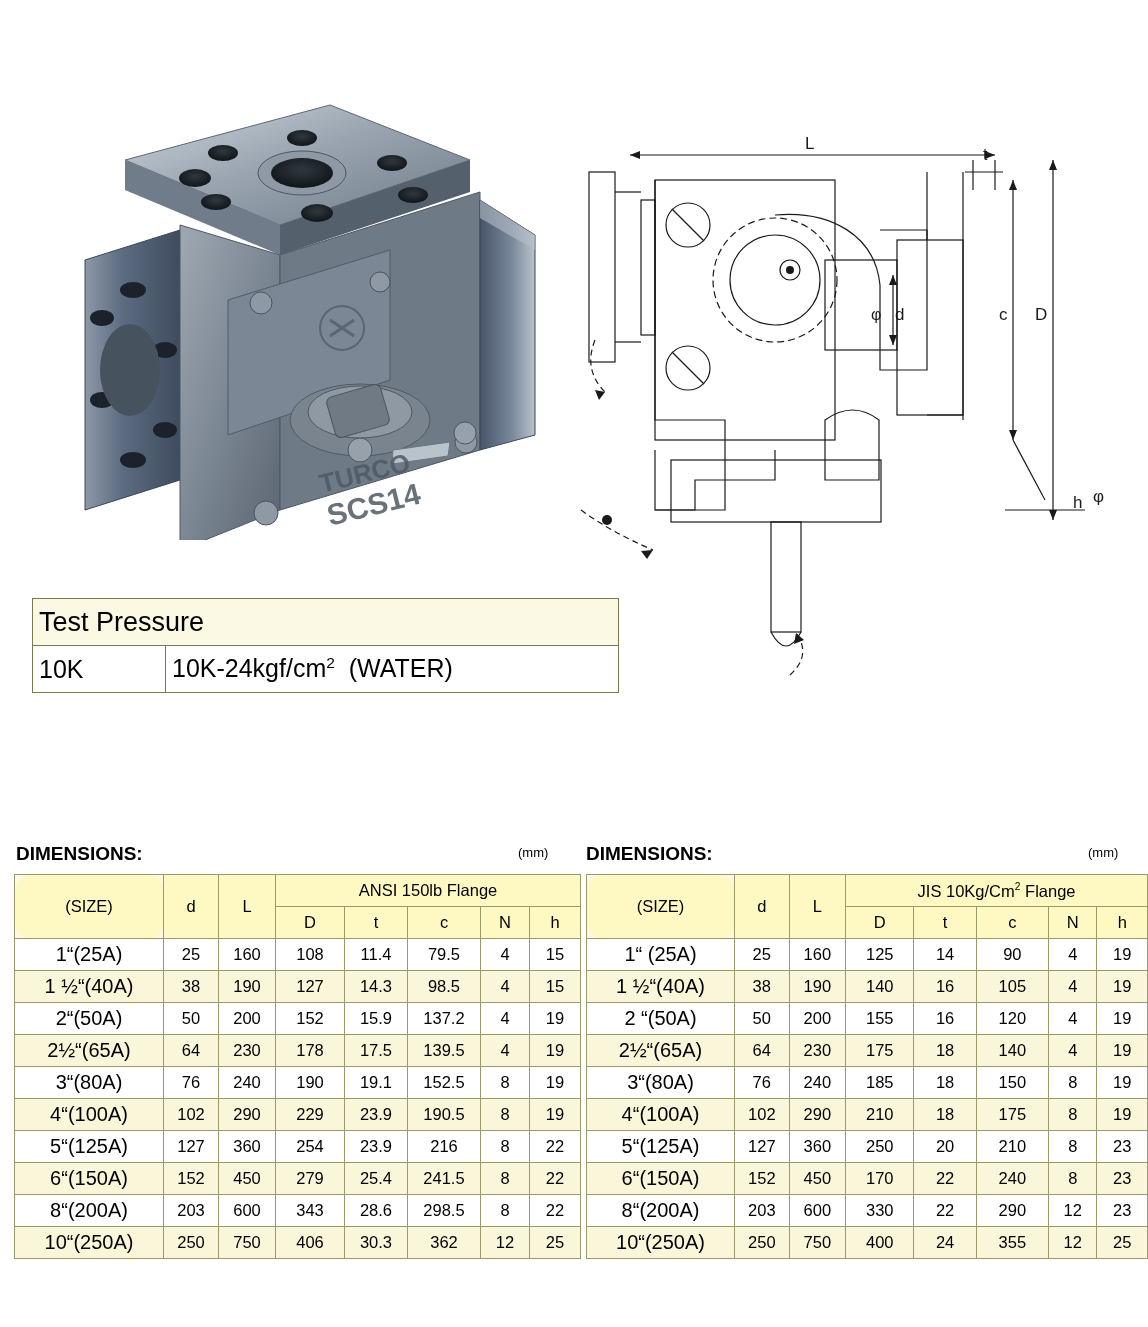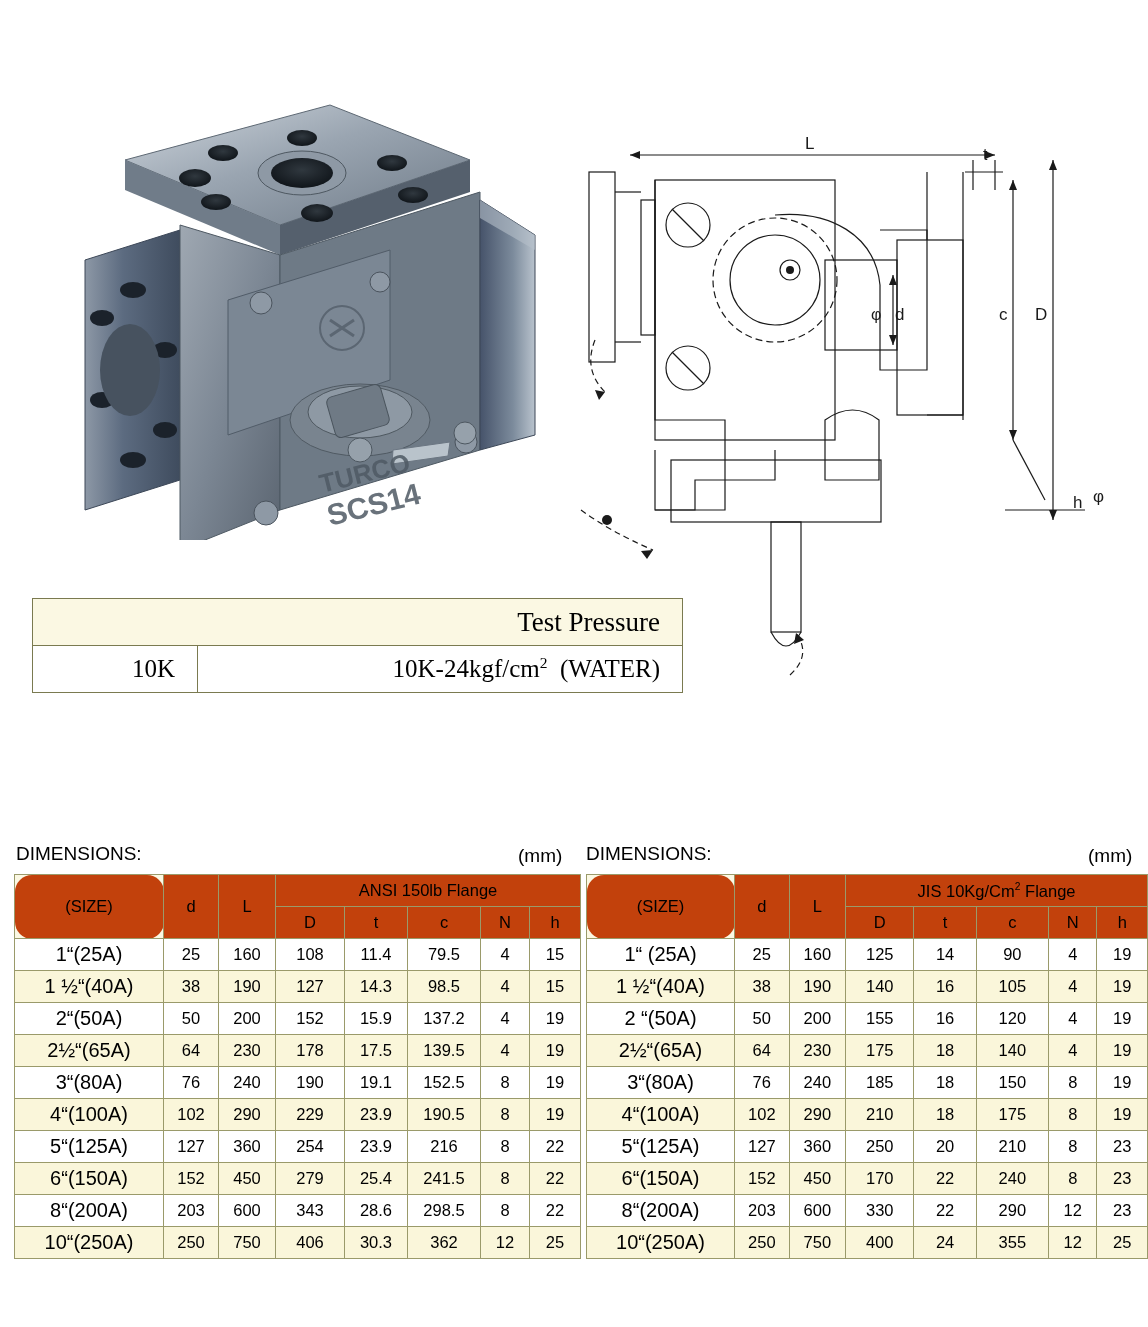--- a/index.html
+++ b/index.html
@@ -43,26 +43,25 @@
   .test-pressure {
     position: absolute;
     left: 32px;
     top: 598px;
     border-collapse: collapse;
     background: #fbf8e3;
     font-size: 25px;
   }
   .test-pressure td {
     border: 1px solid #7a7a50;
-    padding: 4px 22px;
-    text-align: right;
+    padding: 4px 6px;
+    text-align: left;
     vertical-align: middle;
     height: 38px;
     white-space: nowrap;
-    font-family: Liberation Serif, serif;
   }
   .tp-title {
     font-size: 27px;
     background: #fbf8e3;
   }
   .tp-left {
     width: 120px;
     margin-left: 45px;
   }
   .tp-white {
@@ -70,25 +69,25 @@
   }
   sup.u {
     font-size: 0.62em;
     vertical-align: super;
   }
 
   
   .dims-header {
     position: absolute;
     font-size: 19px;
-    font-weight: normal;
+    font-weight: bold;
   }
   .dims-mm {
     position: absolute;
-    font-size: 19px;
+    font-size: 13px;
   }
 
   table.dims {
     position: absolute;
     border-collapse: collapse;
     background: #fbf8e3;
     font-size: 16.5px;
   }
   table.dims th, table.dims td {
     border: 1px solid #9a9a6a;
@@ -98,21 +97,21 @@
     height: 31px;
     font-weight: normal;
   }
   table.dims tr.alt td {
     background: #faf6da;
   }
   table.dims tr.white td {
     background: #ffffff;
   }
   table.dims th {
-    background: #c2410c;
+    background: #fef9c3;
   }
   .col-size { width: 148px; border-radius: 17px; }
   .col-d { width: 54px; }
   .col-L { width: 56px; }
   .col-D { width: 68px; }
   .col-t { width: 62px; }
   .col-c { width: 72px; }
   .col-N { width: 48px; }
   .col-h { width: 50px; }
 

